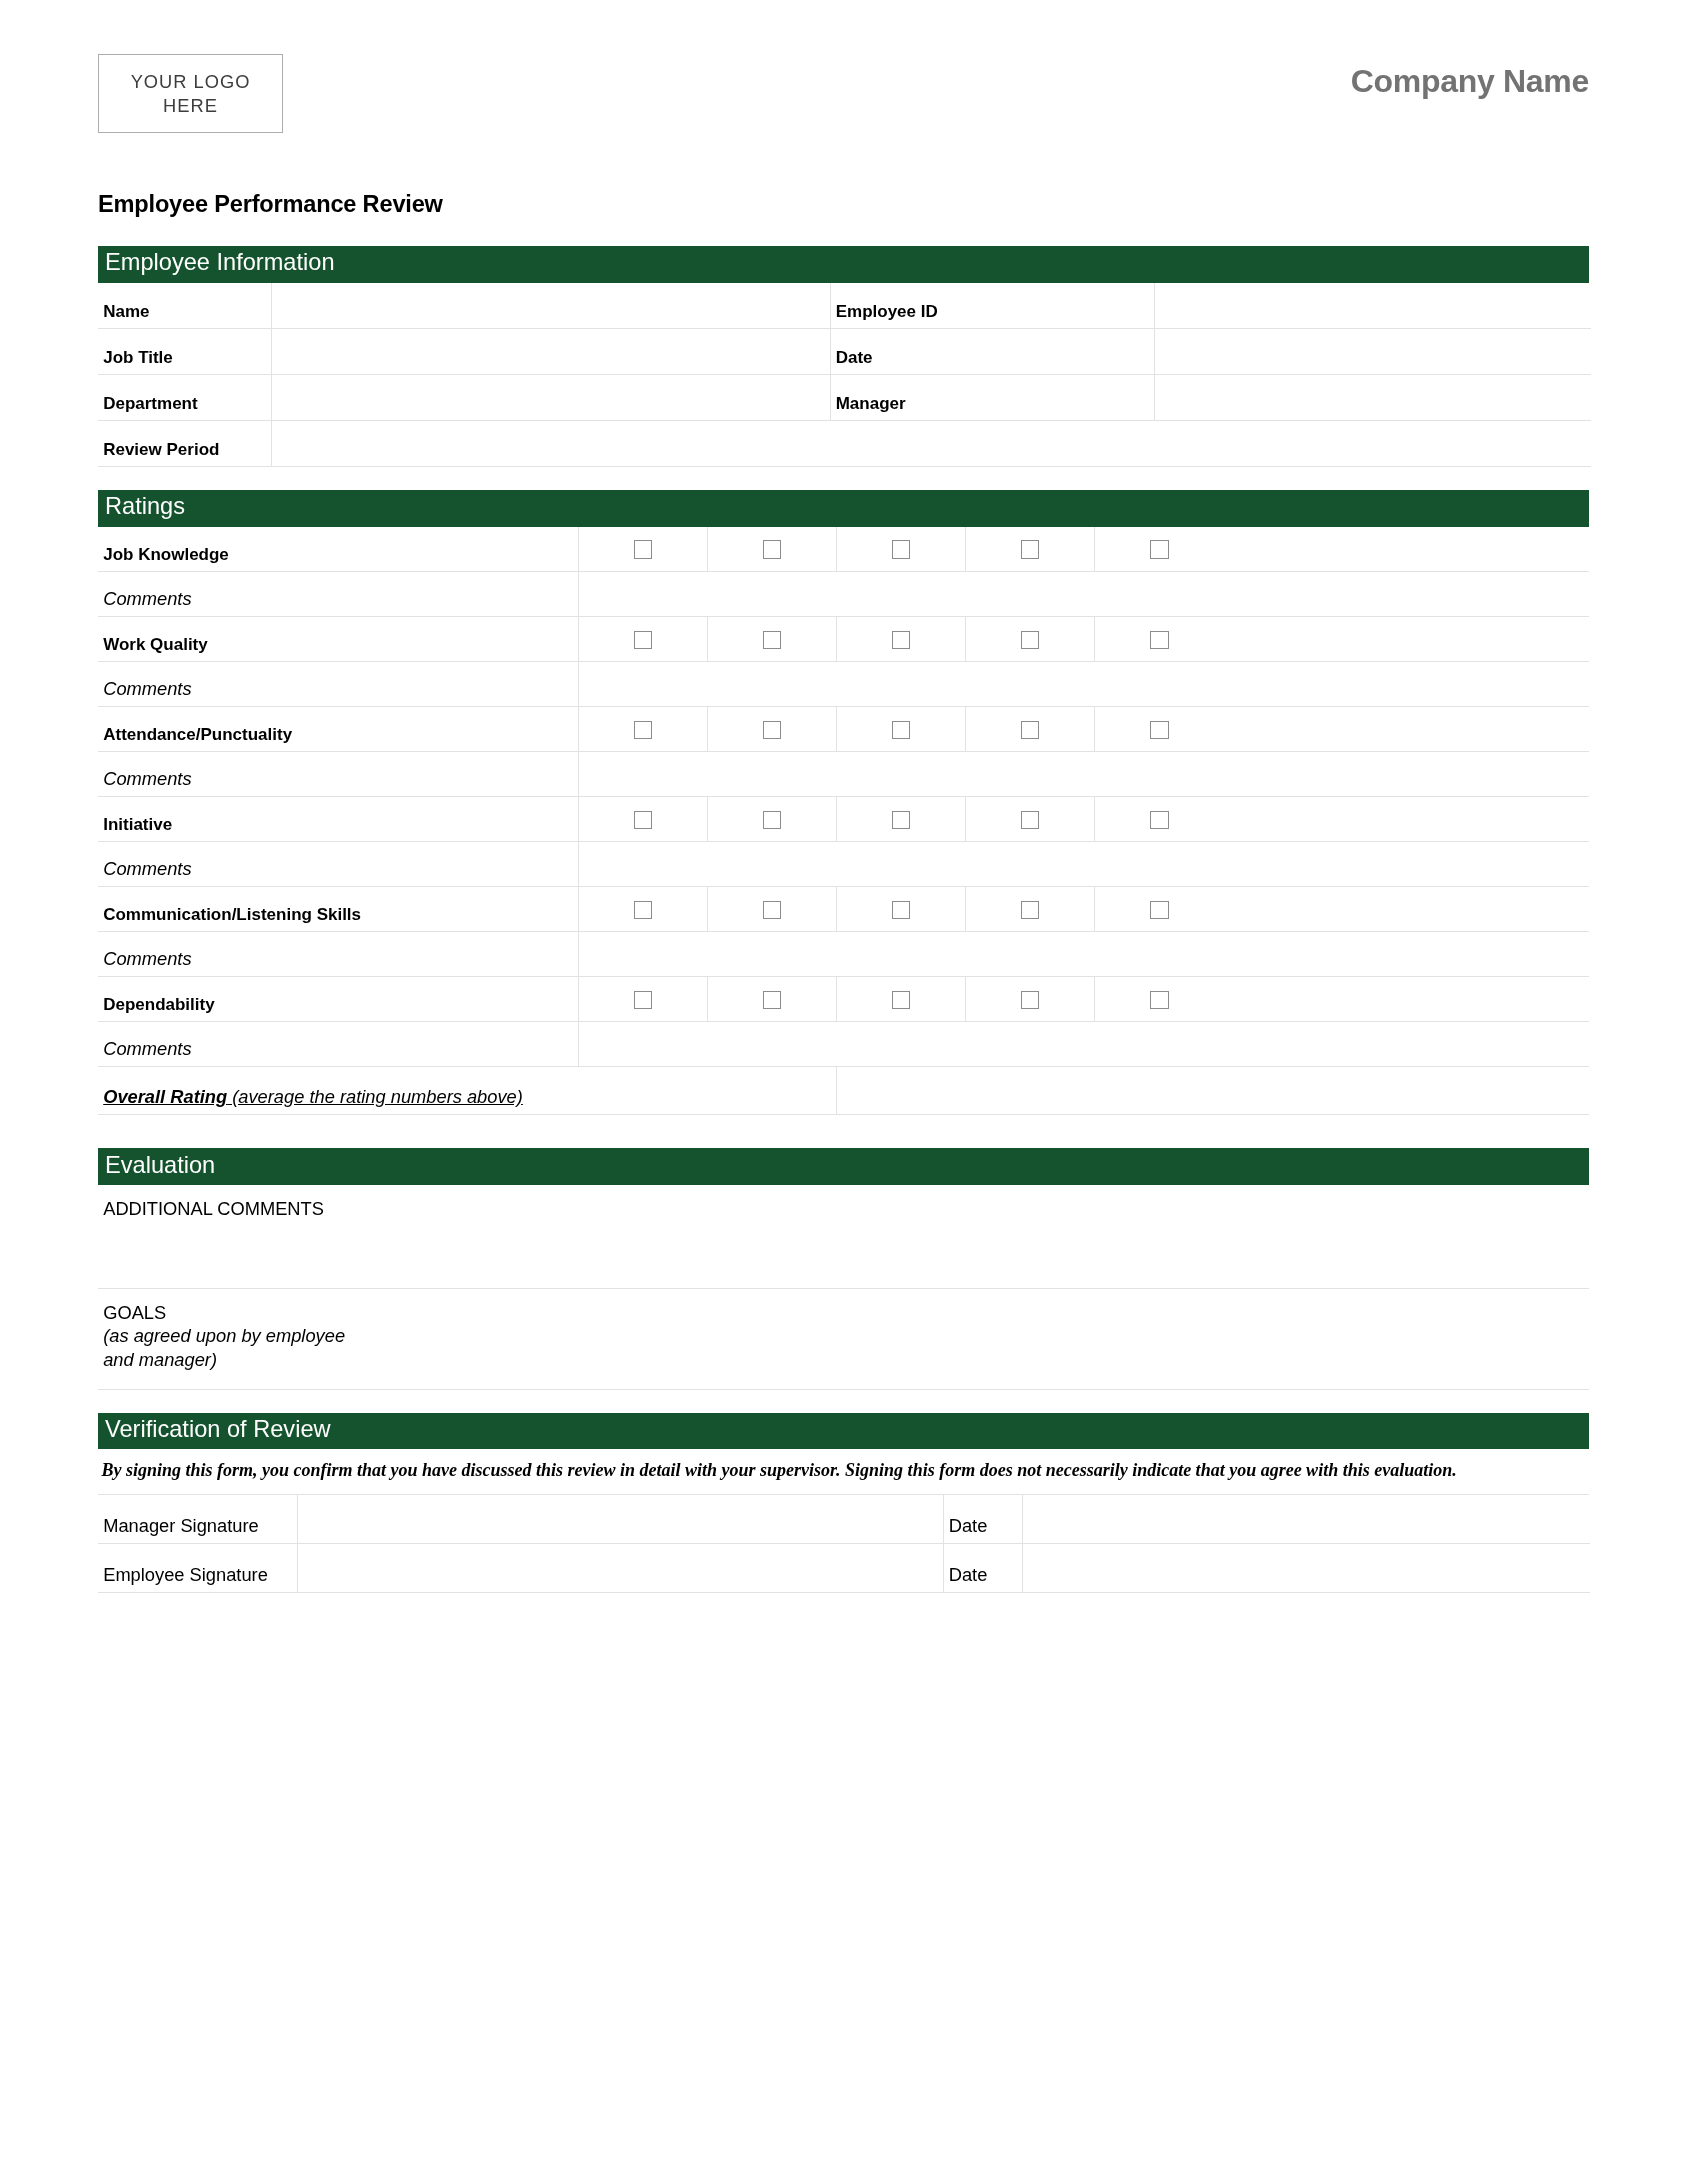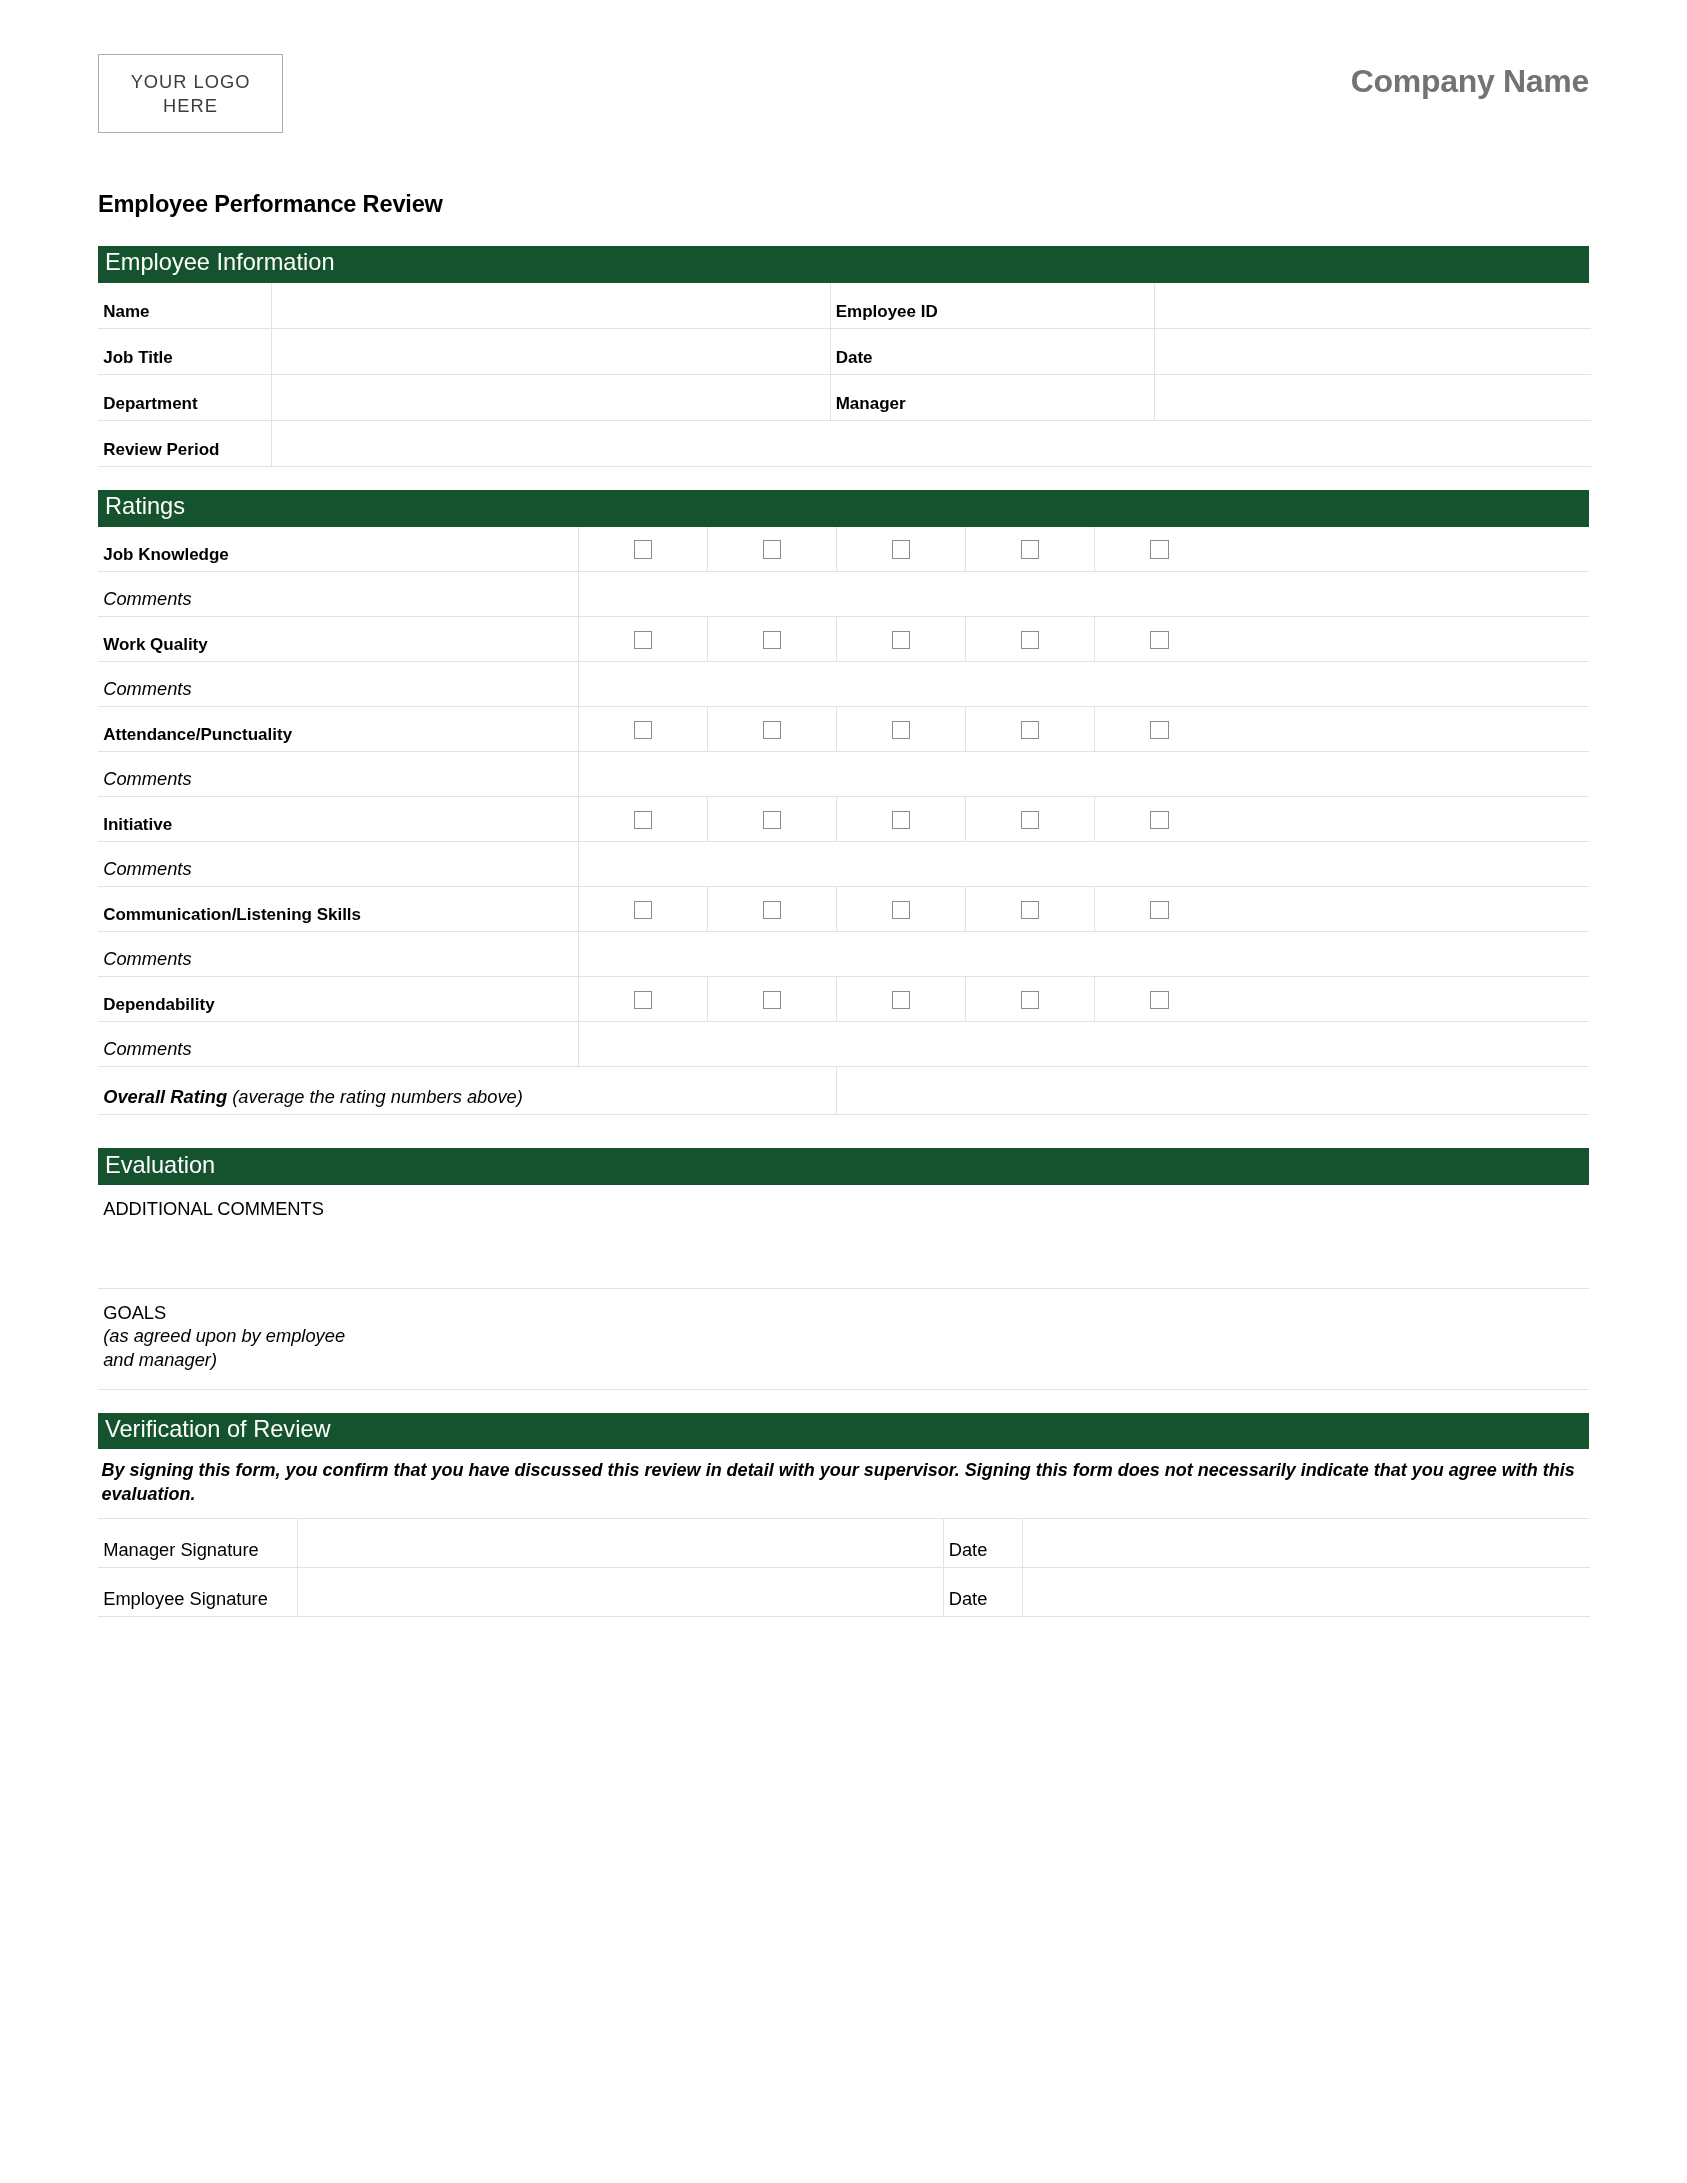--- a/index.html
+++ b/index.html
@@ -119,20 +119,21 @@
     width: 18.3px;
     height: 18.3px;
     border: 1.7px solid #8c8c8c;
     background: #fff;
     vertical-align: middle;
   }
   .overall {
     height: 48px;
     font-style: italic;
     font-size: 18.3px;
+    text-decoration: underline;
   }
   .overall b { font-style: italic; font-weight: bold; }
 
   
   .eval-table td { vertical-align: top; }
   .eval-label {
     font-size: 18.3px;
     padding-top: 7.9px;
     padding-bottom: 0;
   }
@@ -146,20 +147,21 @@
   .eval-block-b { height: 101px; }
 
   
   .verif-note {
     font-style: italic;
     font-weight: bold;
     font-size: 18px;
     line-height: 1.32;
     padding: 9.6px 5.2px 11.4px 3.5px;
     border-bottom: 1.7px solid #e2e2e2;
+    font-family: Liberation Serif, serif;
   }
   .sig-table td { height: 49px; font-size: 18.3px; font-weight: normal; }
 
   .spacer-sm { height: 23px; }
   .spacer-md { height: 33px; }
 </style>
 </head>
 <body>
 
 <div class="page">

